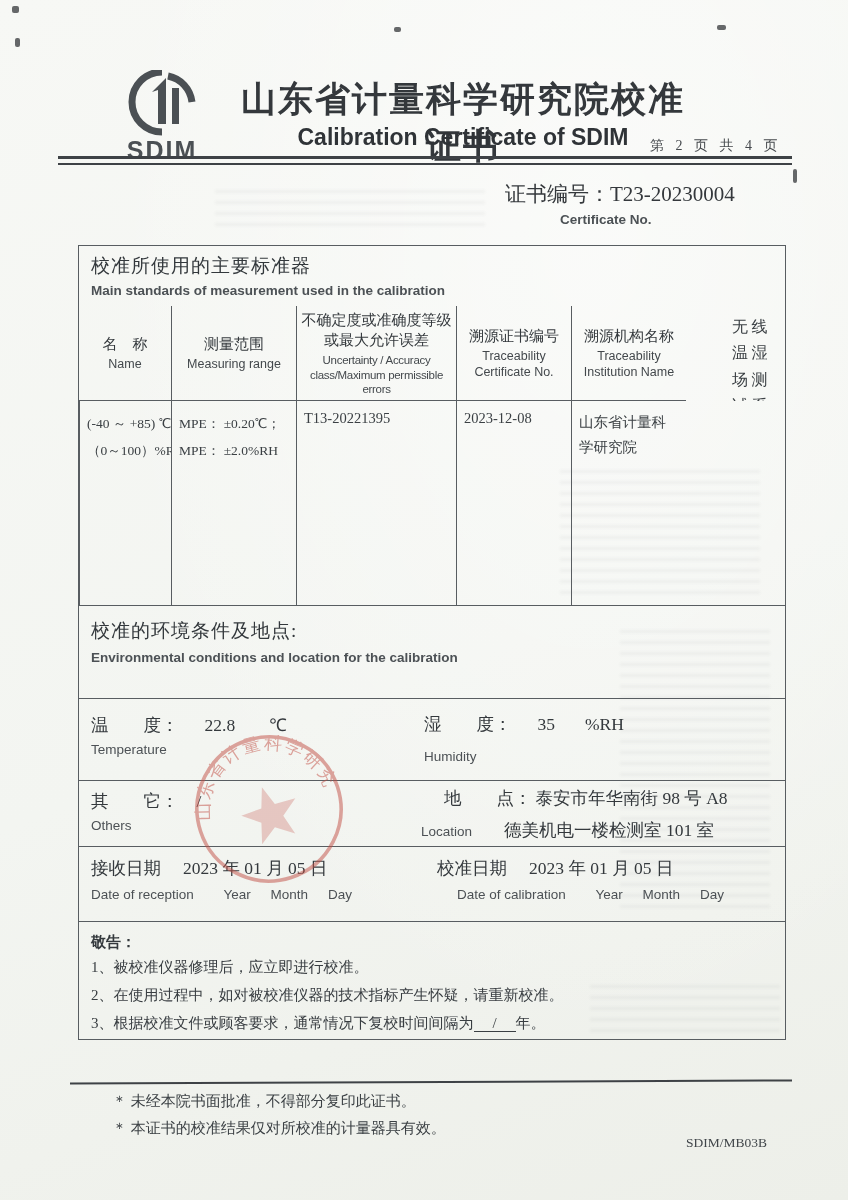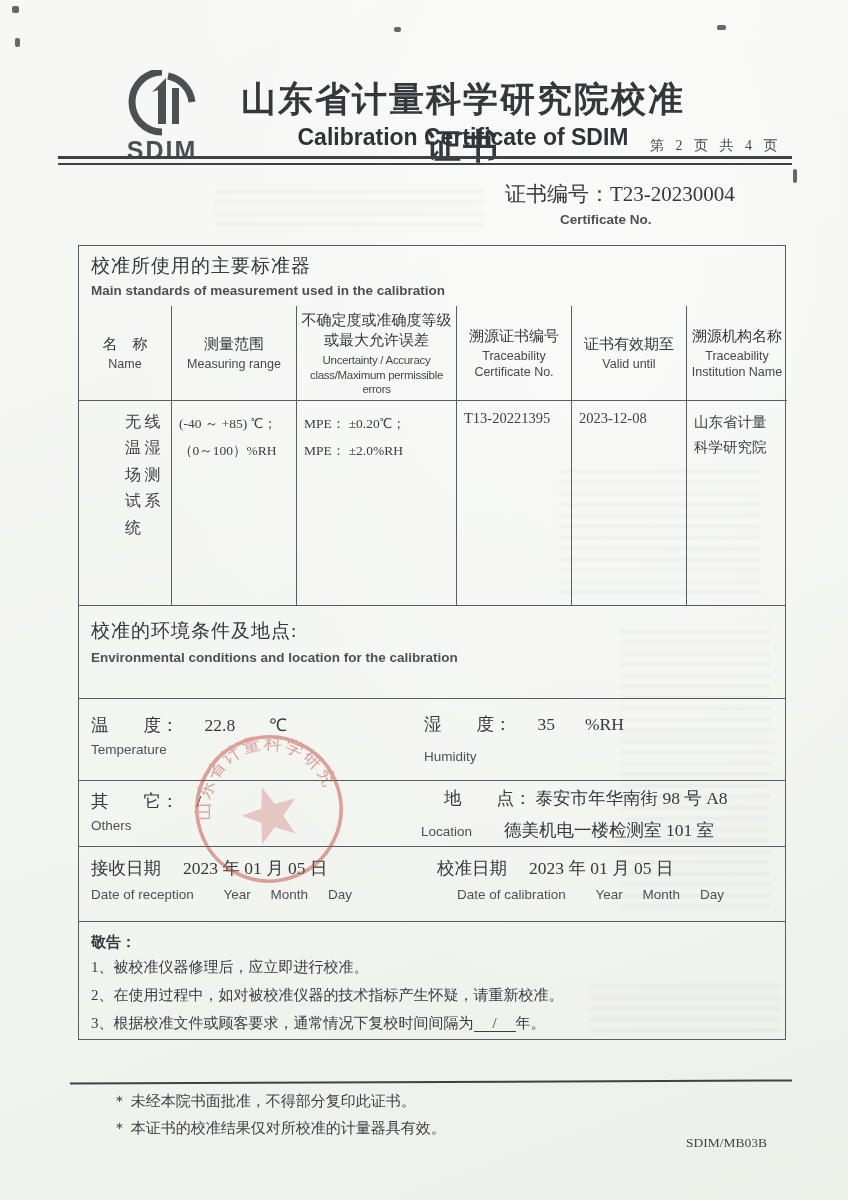--- a/index.html
+++ b/index.html
@@ -126,24 +126,20 @@
         <div class="hen">Measuring range</div>
       </div>
       <div class="cell hcell c2">
         <div class="hcn">不确定度或准确度等级或最大允许误差</div>
         <div class="hen">Uncertainty / Accuracy class/Maximum permissible errors</div>
       </div>
       <div class="cell hcell c3">
         <div class="hcn">溯源证书编号</div>
         <div class="hen">Traceability Certificate No.</div>
       </div>
-      <div class="cell hcell c4">
-        <div class="hcn">证书有效期至</div>
-        <div class="hen">Valid until</div>
-      </div>
       <div class="cell hcell c5">
         <div class="hcn">溯源机构名称</div>
         <div class="hen">Traceability Institution Name</div>
       </div>
 
       <div class="cell bcell c0">无线温湿场测试系统</div>
       <div class="cell bcell c1 two-line">
         <div>(-40 ～ +85) ℃；</div>
         <div>（0～100）%RH</div>
       </div>

